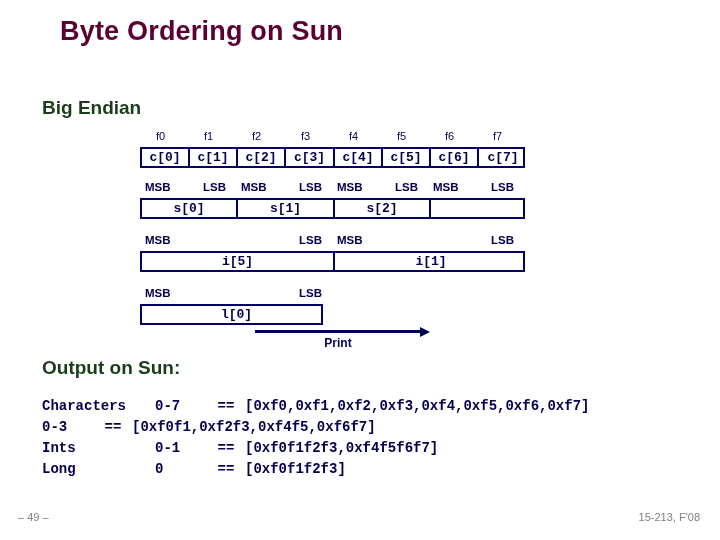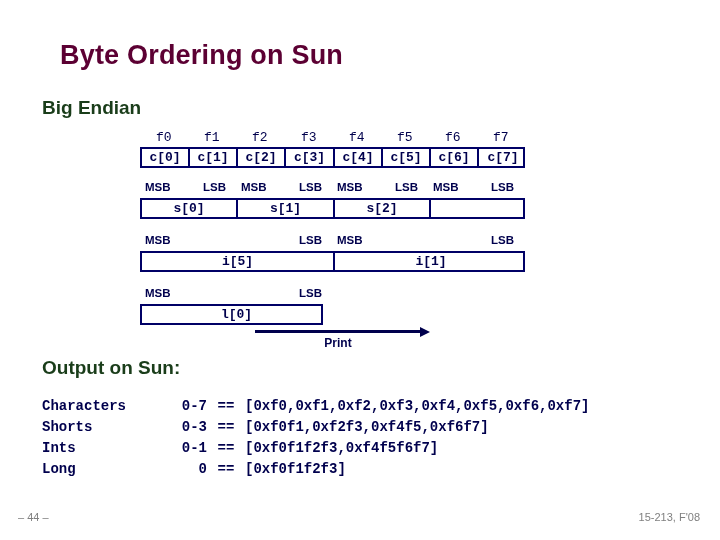--- a/index.html
+++ b/index.html
@@ -12,21 +12,21 @@
     background: #ffffff;
     font-family: "Liberation Sans", sans-serif;
     overflow: hidden;
     position: relative;
   }
 
   
   .slide-title {
     position: absolute;
     left: 60px;
-    top: 40px;
+    top: 16px;
     font-size: 27px;
     font-weight: bold;
     color: #5c0033;
     letter-spacing: 0.2px;
     white-space: nowrap;
   }
 
   
   .section-heading {
     position: absolute;
@@ -47,22 +47,22 @@
   }
 
   .row-labels {
     position: relative;
     height: 17px;
     width: 385px;
   }
   .row-labels span {
     position: absolute;
     top: 0;
-    font-family: Liberation Mono, monospace;
-    font-size: 13px;
+    font-family: Liberation Sans, sans-serif;
+    font-size: 11px;
     color: #00004d;
     white-space: nowrap;
   }
   .row-labels span.sans {
     font-family: "Liberation Sans", sans-serif;
     font-size: 11.5px;
     font-weight: bold;
   }
 
   .cell-row {
@@ -138,21 +138,21 @@
     font-weight: bold;
     color: #00004d;
   }
   .output-line {
     display: flex;
     align-items: baseline;
     height: 21px;
     white-space: pre;
   }
   .out-label { width: 113px; }
-  .out-range { width: 52px; text-align: right; }
+  .out-range { width: 52px; }
   .out-eq    { width: 38px; text-align: center; }
   .out-value { }
 
   
   .footer-left, .footer-right {
     position: absolute;
     bottom: 17px;
     font-size: 11px;
     color: #808080;
     white-space: nowrap;
@@ -247,33 +247,32 @@
 <div class="section-heading" id="output-heading">Output on Sun:</div>
 
 <div class="output-block">
   <div class="output-line">
     <span class="out-label">Characters</span>
     <span class="out-range">0-7</span>
     <span class="out-eq">==</span>
     <span class="out-value">[0xf0,0xf1,0xf2,0xf3,0xf4,0xf5,0xf6,0xf7]</span>
   </div>
   <div class="output-line">
-    <span class="out-label">Shorts</span>
     <span class="out-range">0-3</span>
     <span class="out-eq">==</span>
     <span class="out-value">[0xf0f1,0xf2f3,0xf4f5,0xf6f7]</span>
   </div>
   <div class="output-line">
     <span class="out-label">Ints</span>
     <span class="out-range">0-1</span>
     <span class="out-eq">==</span>
     <span class="out-value">[0xf0f1f2f3,0xf4f5f6f7]</span>
   </div>
   <div class="output-line">
     <span class="out-label">Long</span>
     <span class="out-range">0</span>
     <span class="out-eq">==</span>
     <span class="out-value">[0xf0f1f2f3]</span>
   </div>
 </div>
 
-<div class="footer-left">– 44 –</div>
+<div class="footer-left">– 49 –</div>
 <div class="footer-right">15-213, F'08</div>
 
 </body></html>

